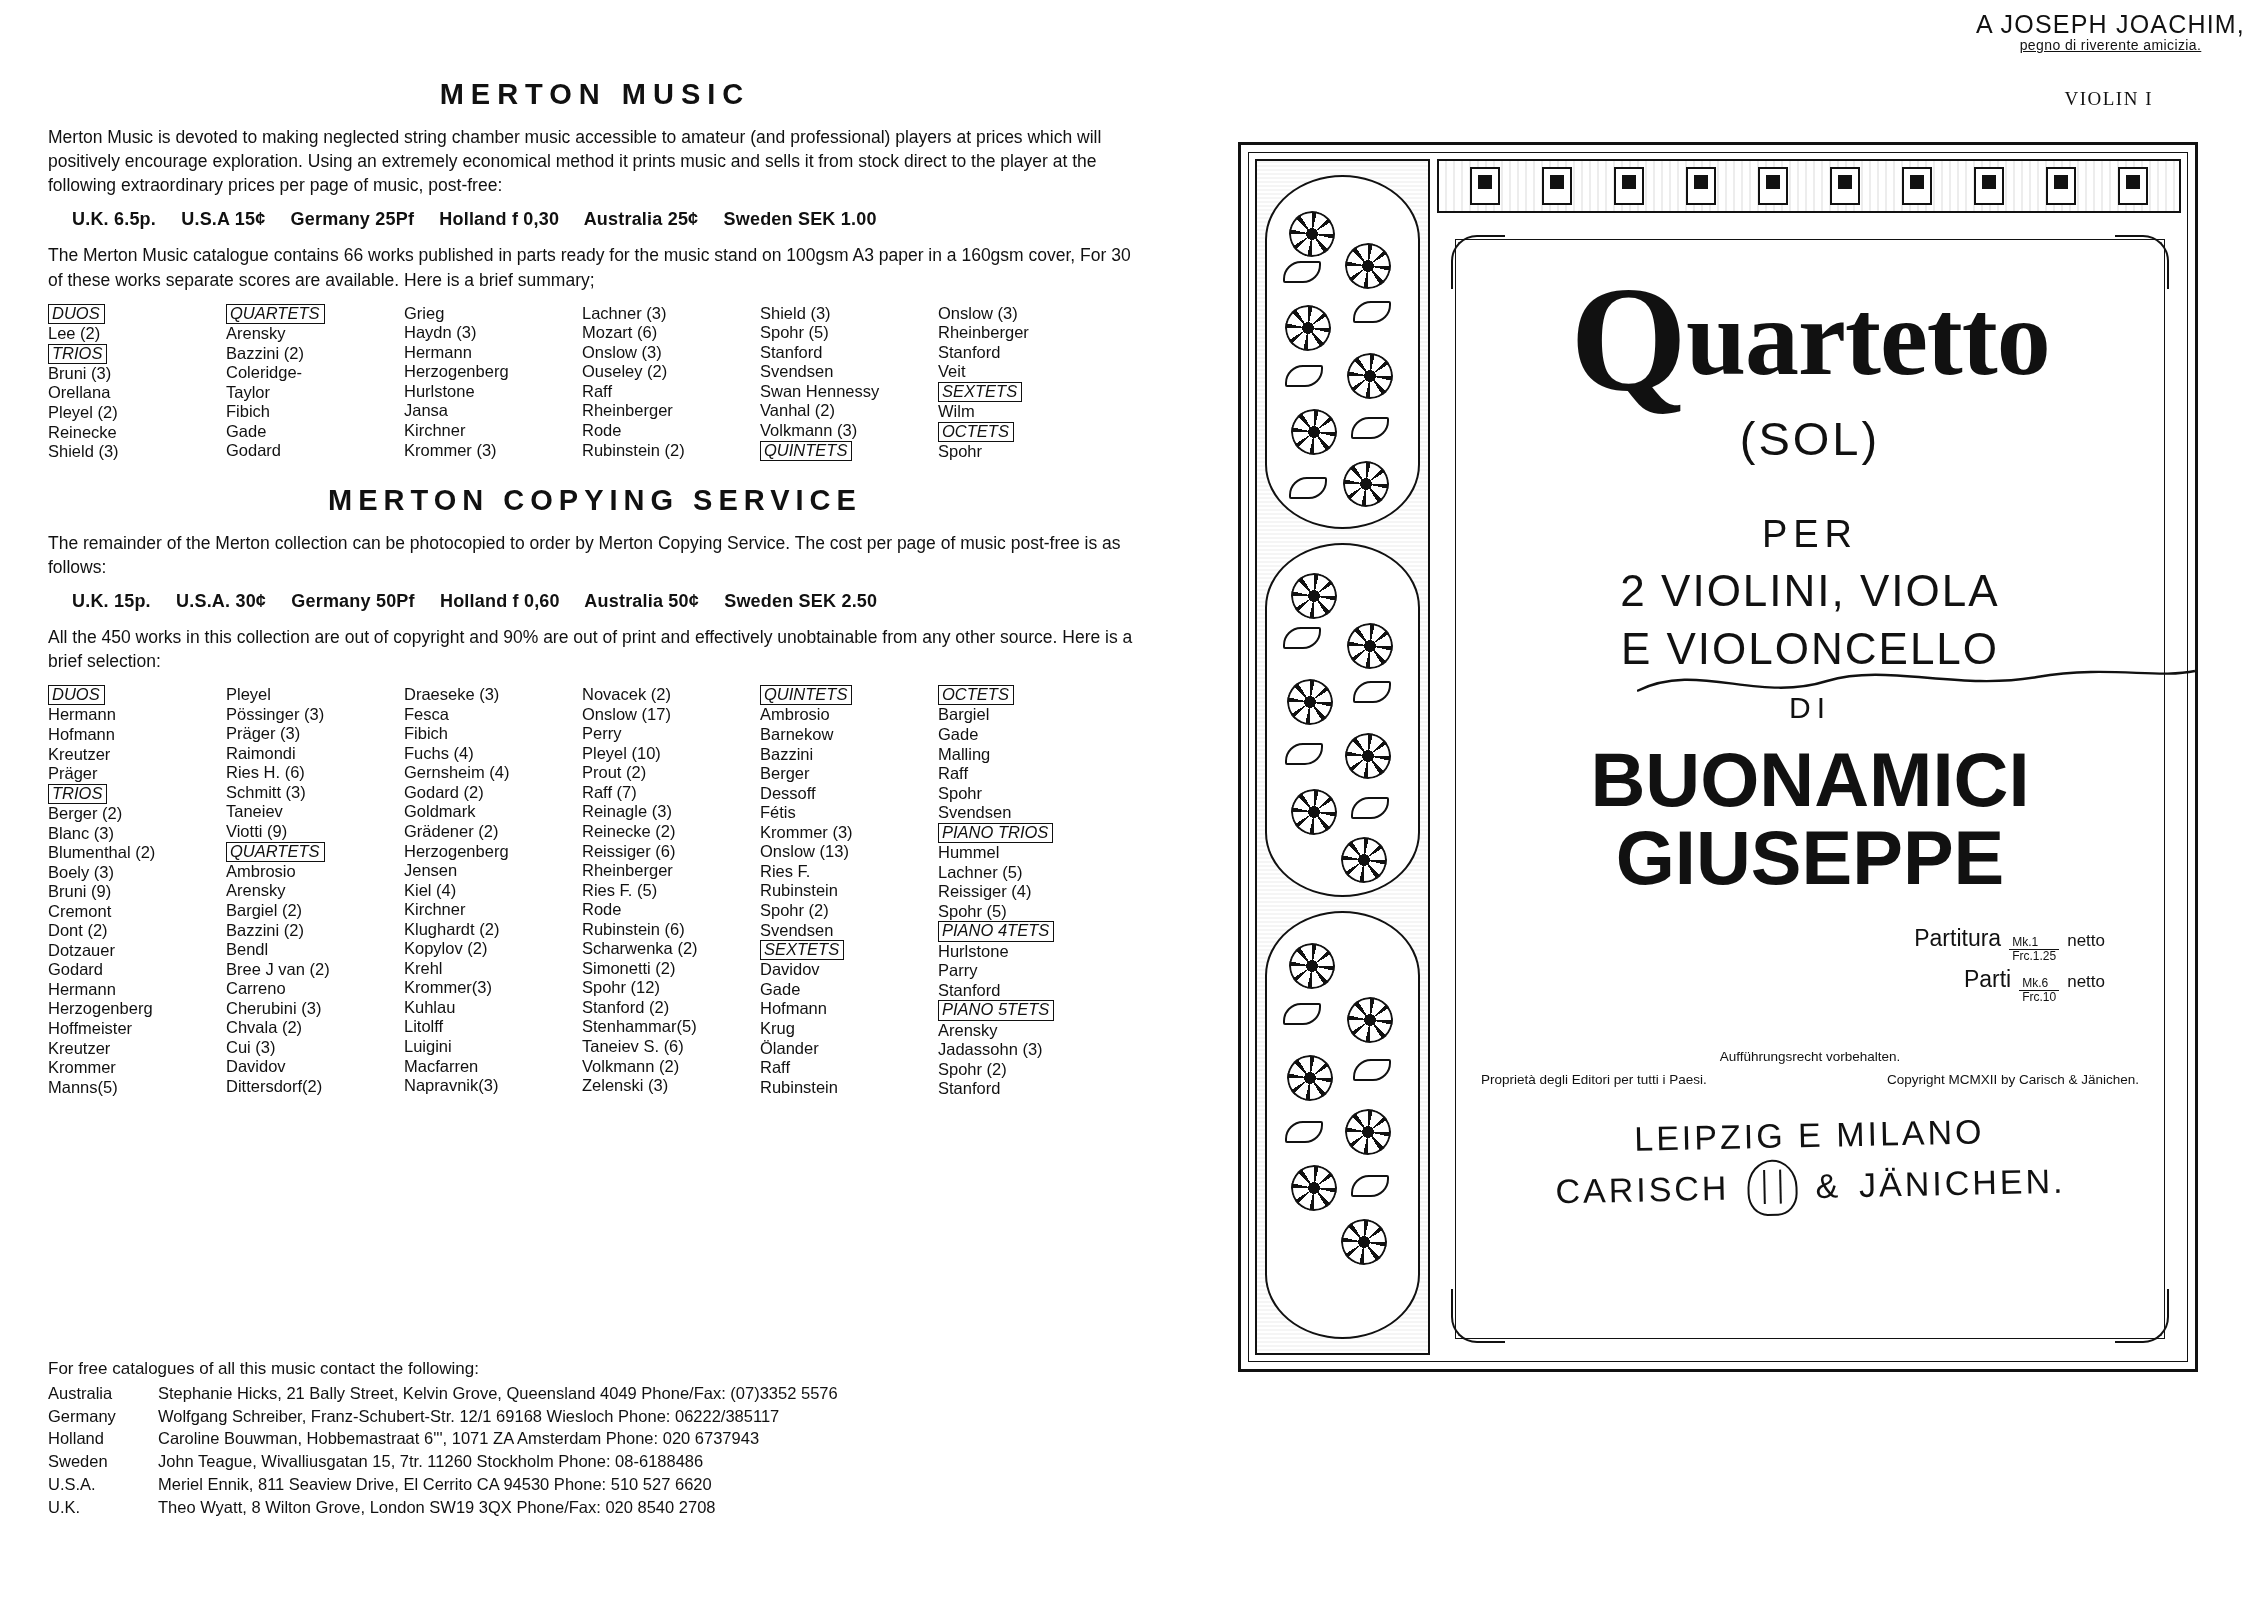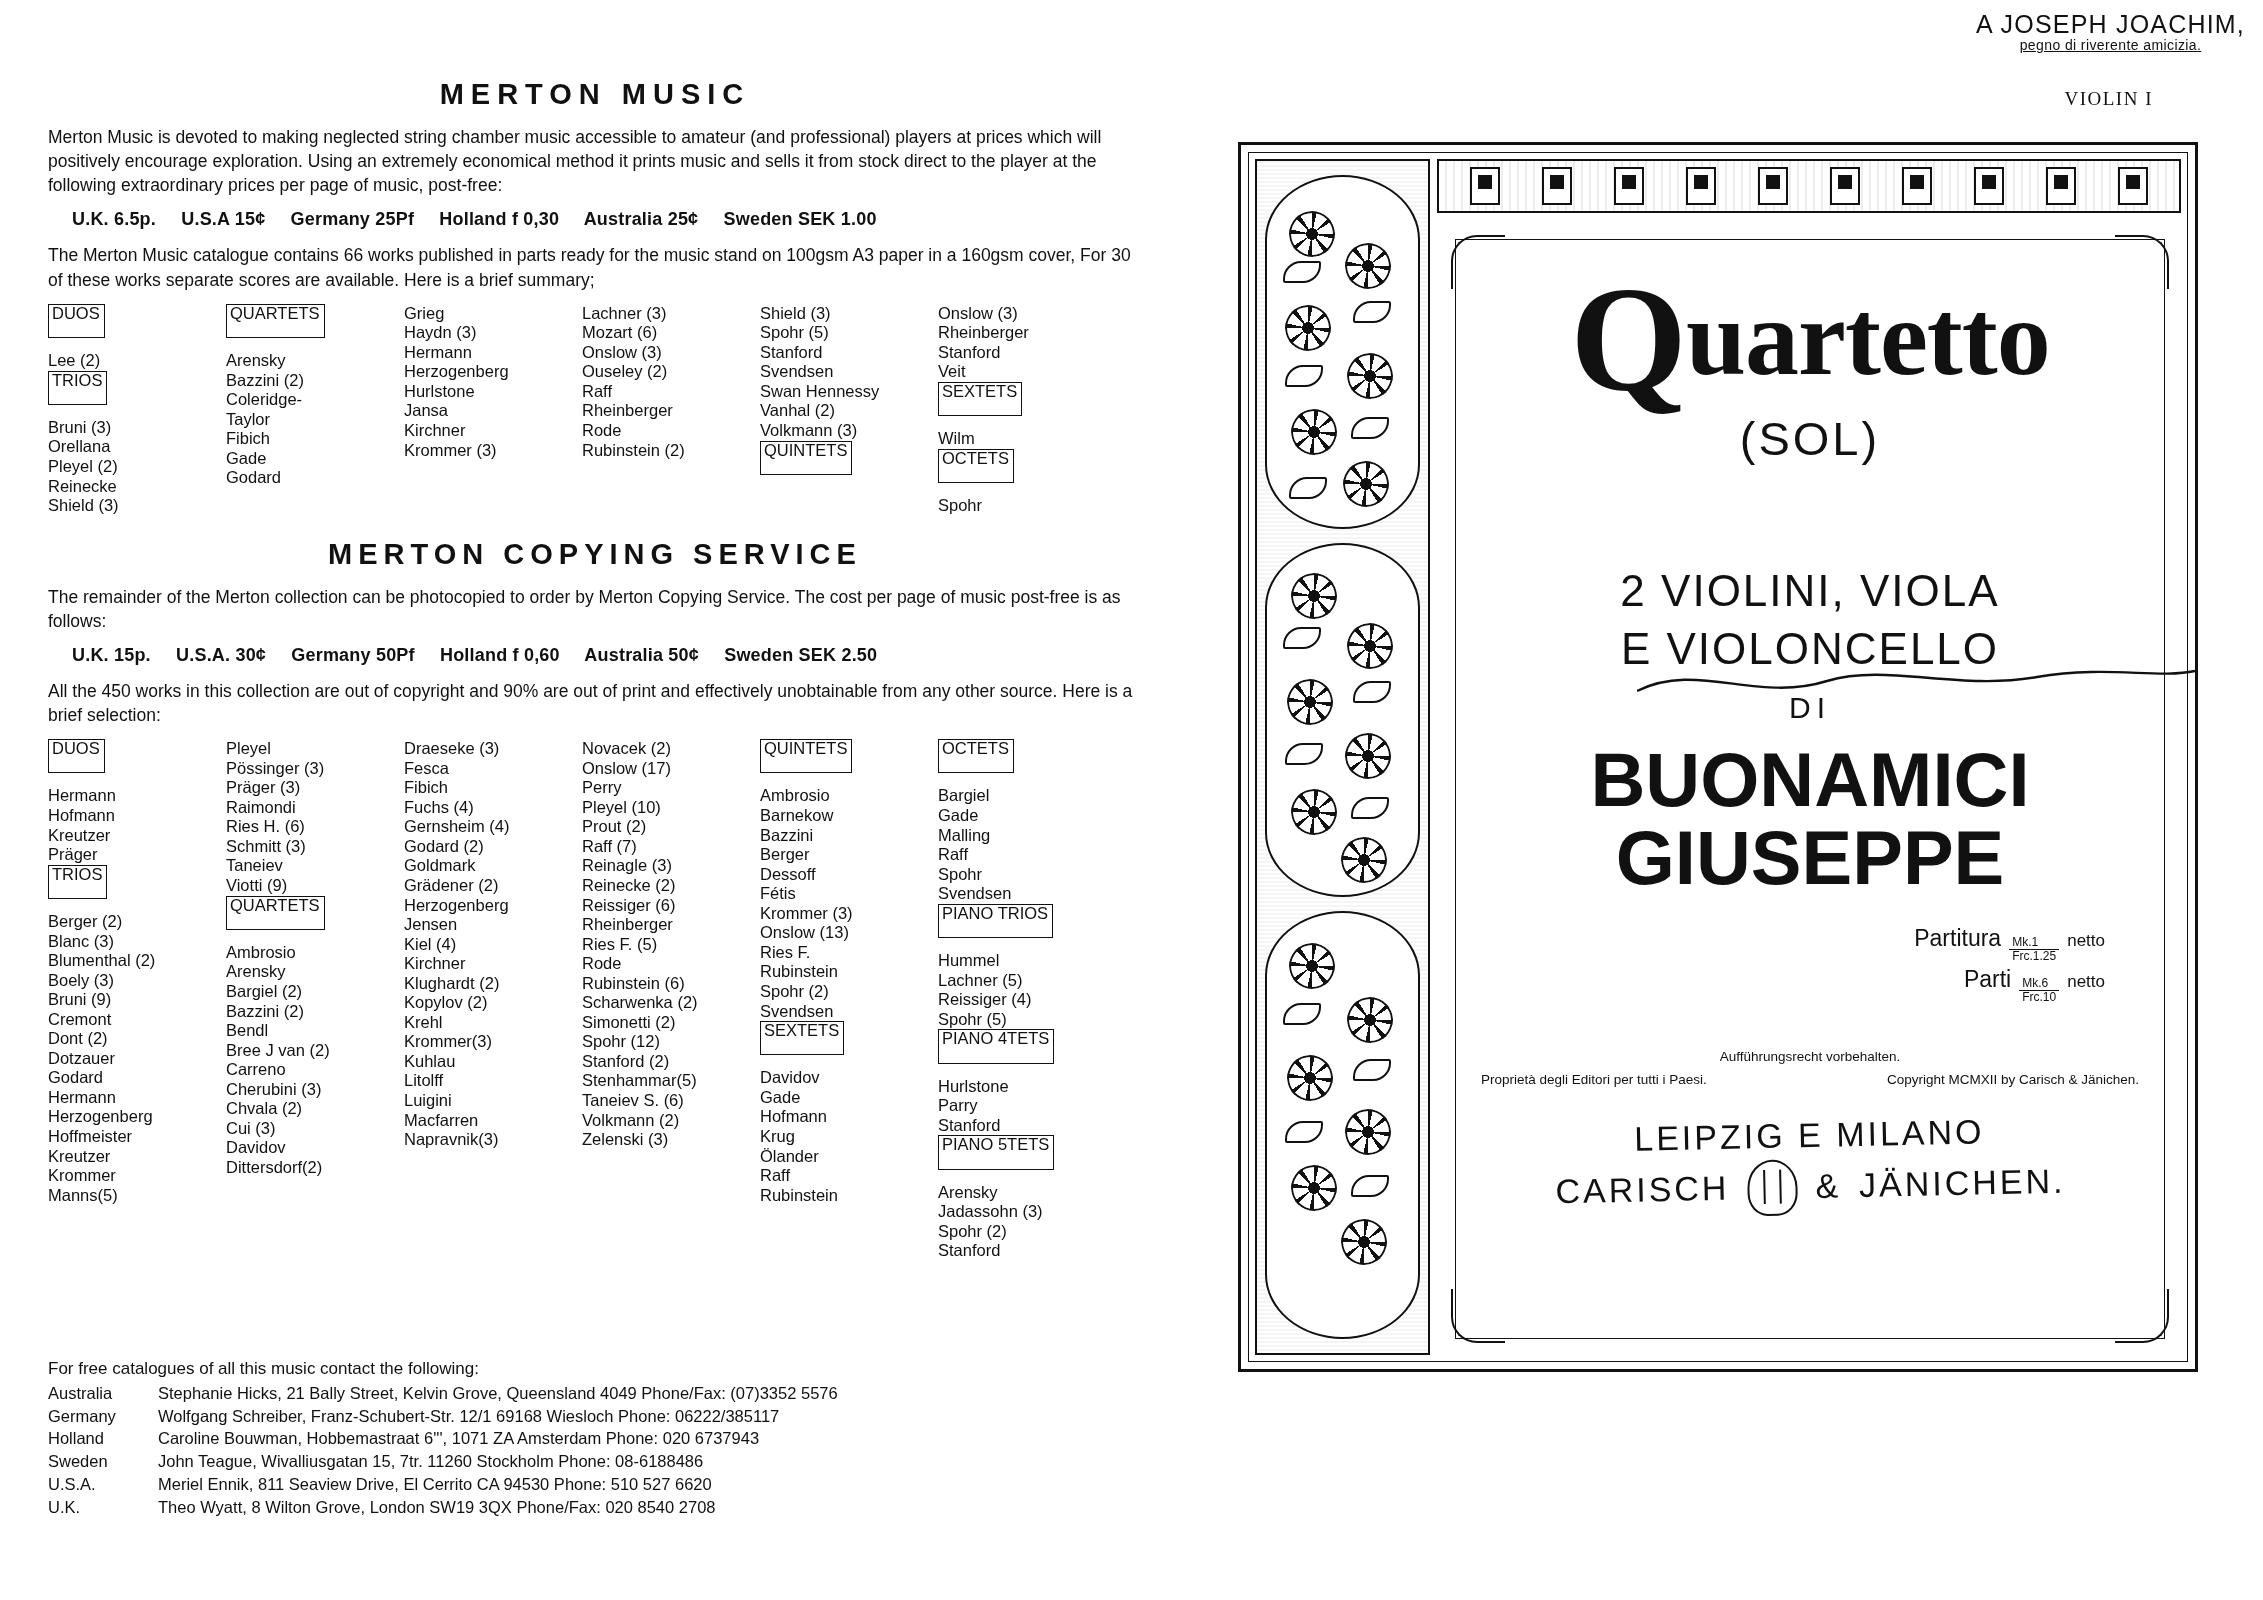--- a/index.html
+++ b/index.html
@@ -59,24 +59,25 @@
     font-size: 16.5px;
     line-height: 1.185;
   }
   .cols .col { flex: 0 0 auto; }
   .cols.c1 .col { width: 178px; }
   .cols.c2 .col { width: 178px; }
   .cols .col .entry { white-space: nowrap; }
   .boxed {
     display: inline-block;
     border: 1.6px solid #111;
-    padding: 0px 4px 15px 3px;
+    padding: 0px 4px 1px 3px;
     line-height: 1.05;
-    margin-bottom: 13px;
+    margin-bottom: 0;
     font-weight: normal;
+    font-style: italic;
   }
   
   .contacts {
     position: absolute;
     left: 48px;
     top: 1358px;
     font-size: 17px;
     line-height: 1.33;
   }
   .contacts .title { margin-bottom: 2px; }
@@ -670,20 +671,21 @@
         <span class="corner tl"></span>
         <span class="corner tr"></span>
         <span class="corner bl"></span>
         <span class="corner br"></span>
 
         <div class="quartetto">
           <span class="drop">Q</span><span>uartetto</span>
         </div>
 
         <div class="sol">(SOL)</div>
+        <div class="per">PER</div>
         <div class="instr1">2 VIOLINI, VIOLA</div>
         <div class="instr2">E VIOLONCELLO</div>
         <div class="di">DI</div>
         <div class="composer">
           <div>BUONAMICI</div>
           <div>GIUSEPPE</div>
         </div>
 
         <div class="price-block">
           <div class="row">

